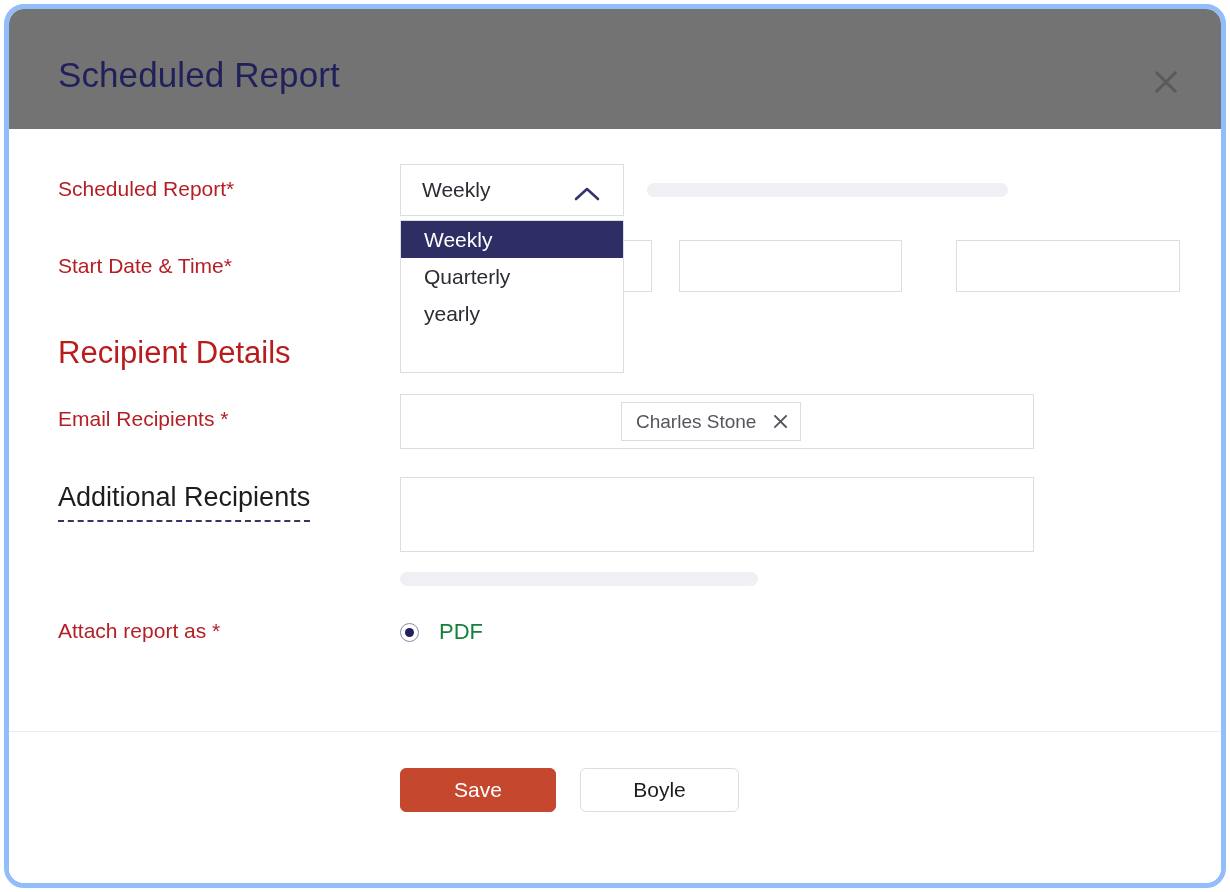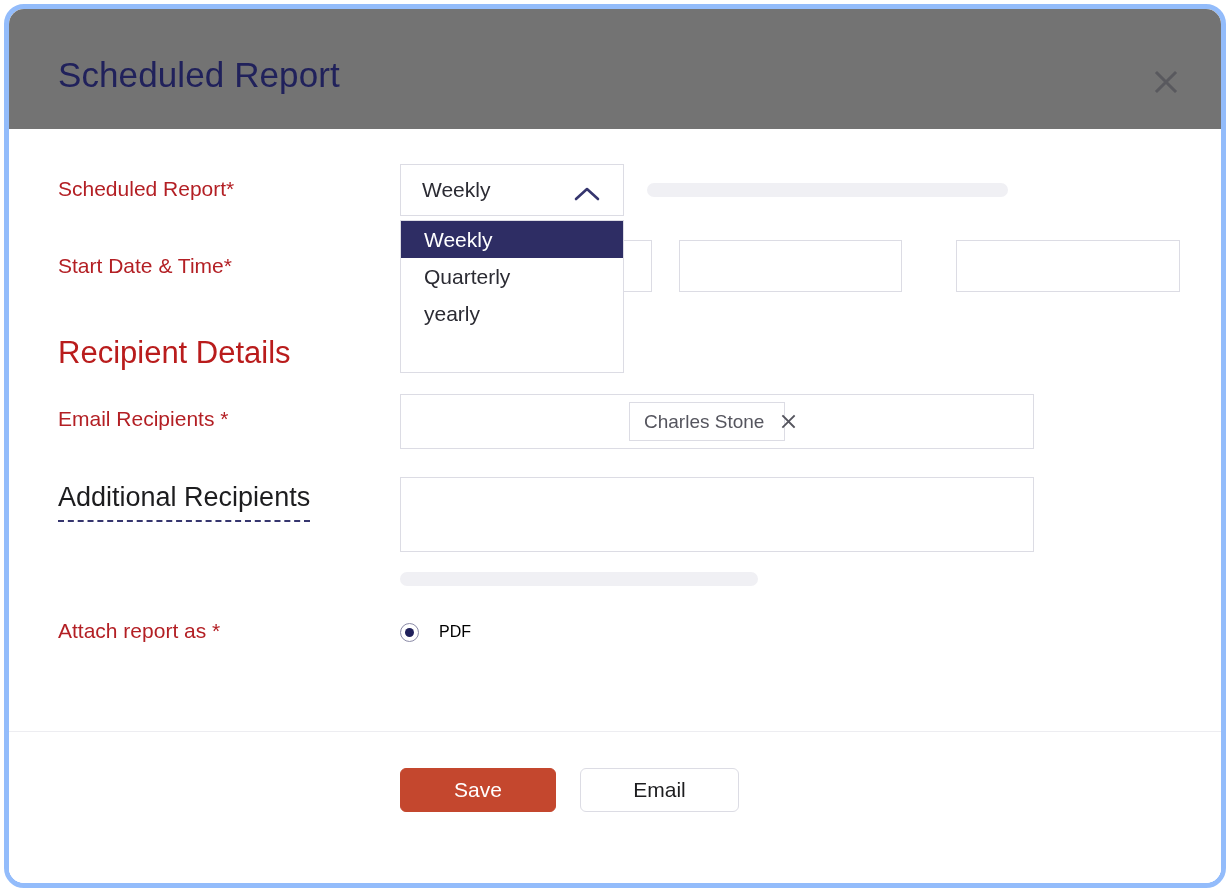--- a/index.html
+++ b/index.html
@@ -239,23 +239,23 @@
     position: absolute;
     left: 4px;
     top: 4px;
     width: 9px;
     height: 9px;
     border-radius: 50%;
     background: #20215B;
   }
   .radio-text {
     margin-left: 20px;
-    font-size: 16px;
+    font-size: 22px;
     line-height: 29px;
-    color: #000000;
+    color: #15803d;
     max-width: 345px;
   }
 
   
   .dialog-footer {
     position: absolute;
     left: 0;
     top: 722px;
     width: 1212px;
     height: 152px;
@@ -331,21 +331,21 @@
         <div class="dropdown-option selected">Weekly</div>
         <div class="dropdown-option">Quarterly</div>
         <div class="dropdown-option">yearly</div>
       </div>
 
       <div class="section-head" style="left:49px; top:206px;">Recipient Details</div>
 
       <div class="lbl" style="left:49px; top:278px;">Email Recipients *</div>
 
       <div class="chips-field">
-        <div class="chip" style="left:228px; width:156px;">
+        <div class="chip" style="left:220px; width:180px;">
           <span class="chip-label">Charles Stone</span>
           <span class="chip-remove-icon">
             <svg width="17" height="17" viewBox="0 0 17 17">
               <path d="M3 3 L14 14 M14 3 L3 14" stroke="#55555E" stroke-width="1.8" fill="none" stroke-linecap="square"></path>
             </svg>
           </span>
         </div>
       </div>
 
       <div class="lbl-dark" style="left:49px; top:353px;">Additional Recipients</div>
@@ -359,17 +359,17 @@
       <div class="radio-row" style="left:391px; top:488px;">
         <span class="radio-mark checked"></span>
         <span class="radio-text">PDF</span>
       </div>
 
 
     </div>
 
     <div class="dialog-footer">
       <div class="btn btn-save">Save</div>
-      <div class="btn btn-cancel">Email</div>
+      <div class="btn btn-cancel">Boyle</div>
     </div>
 
   </div>
 </div>
 
 </body></html>

